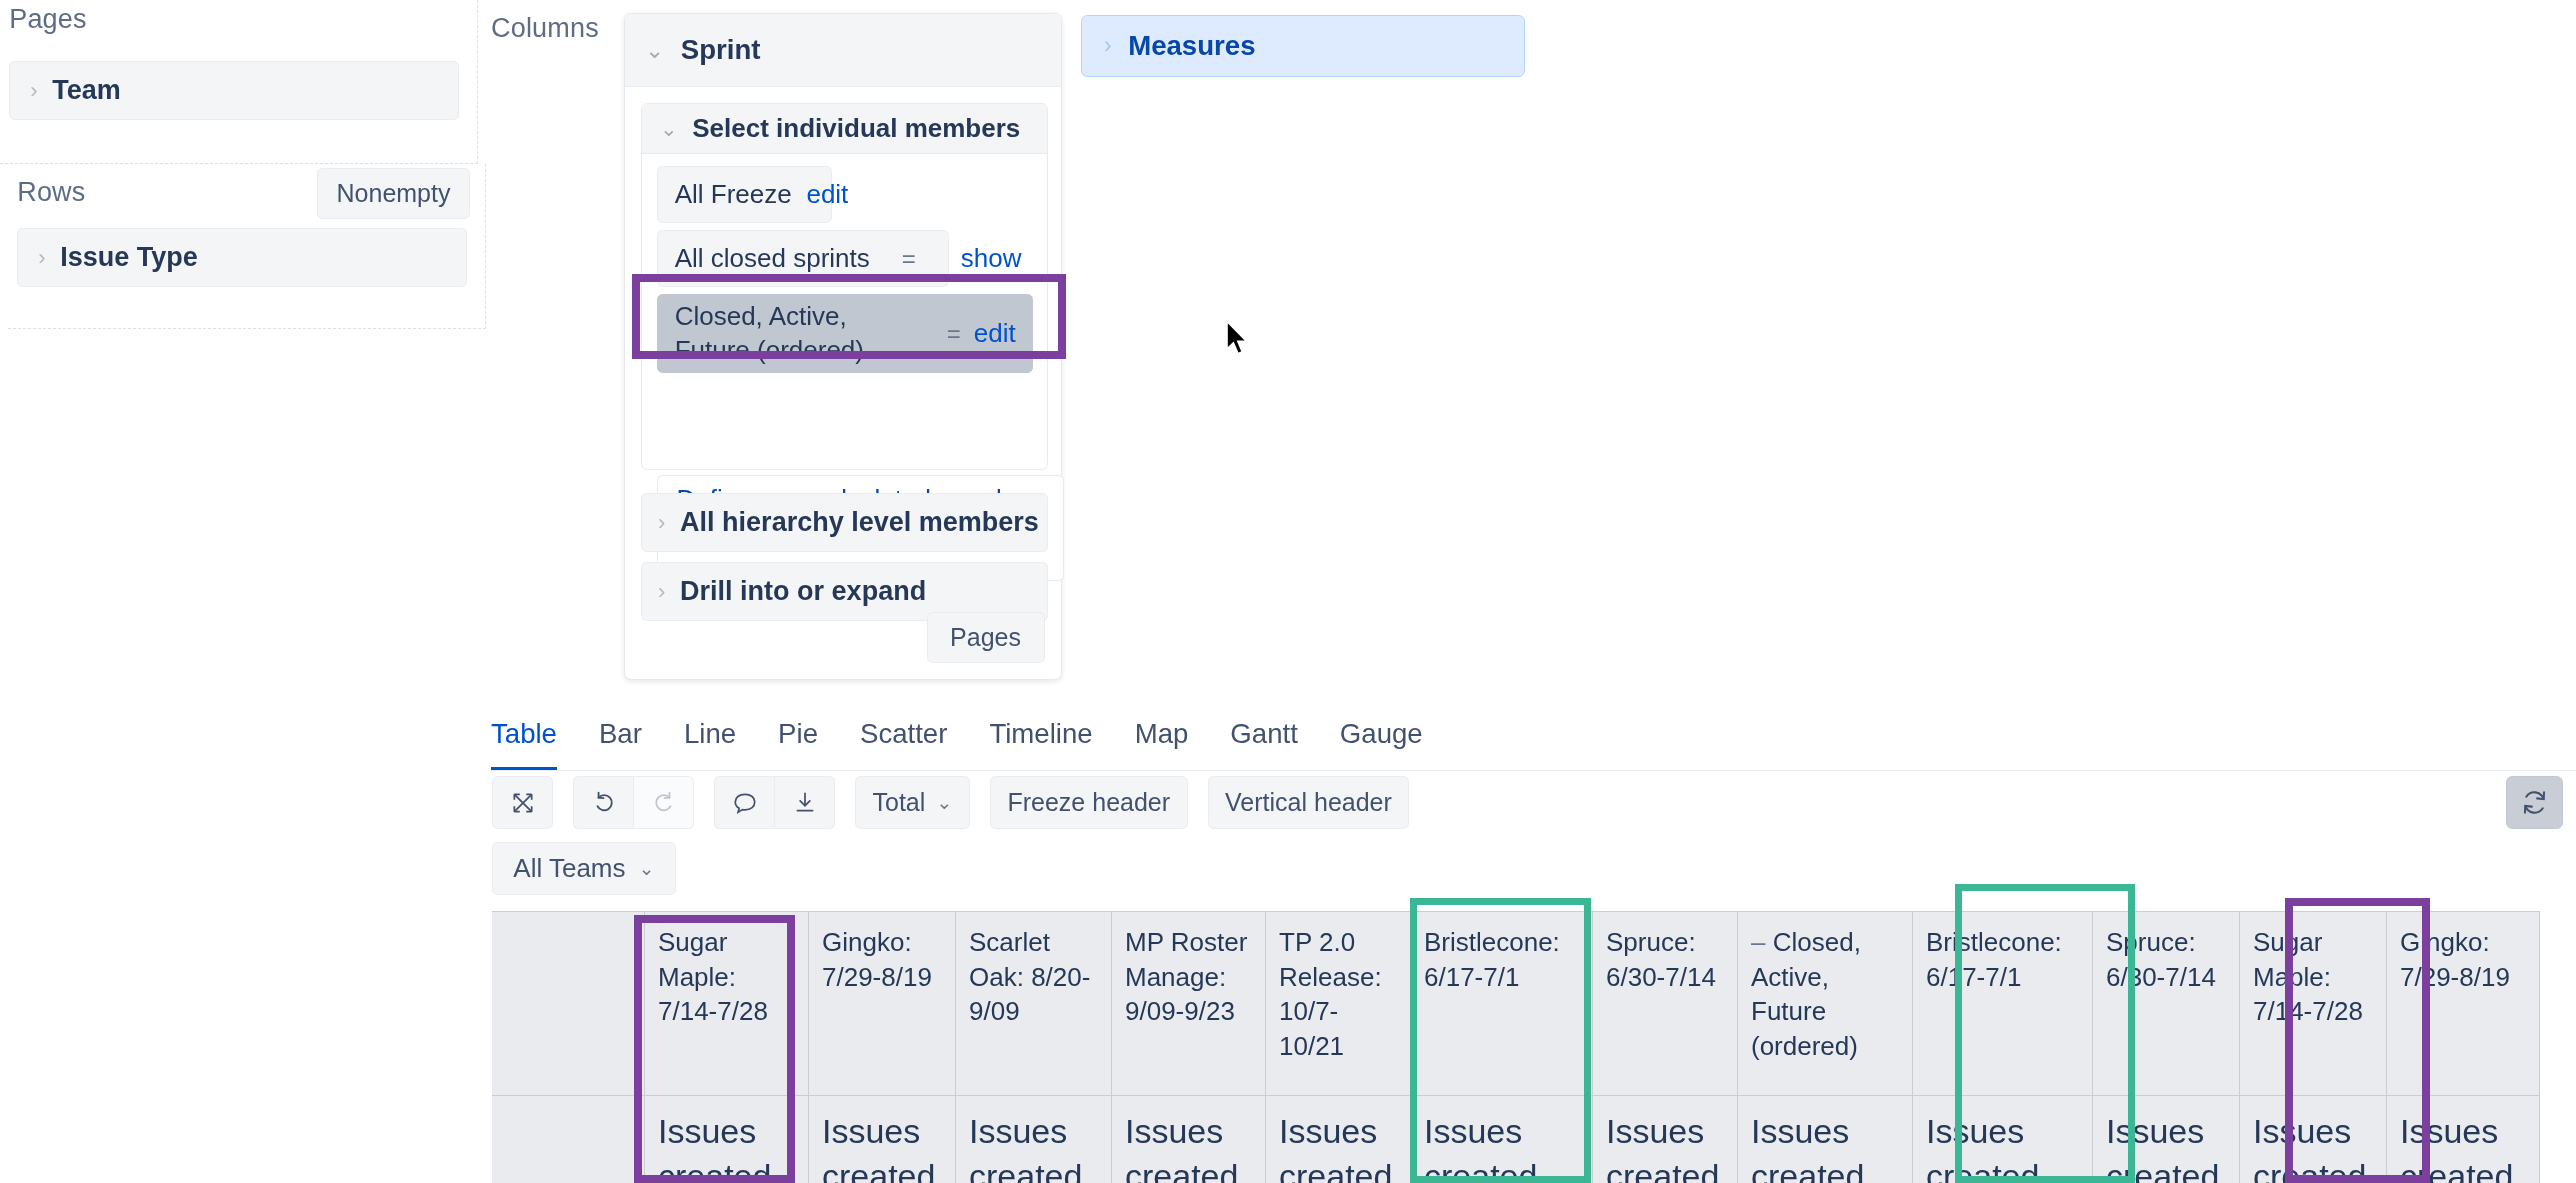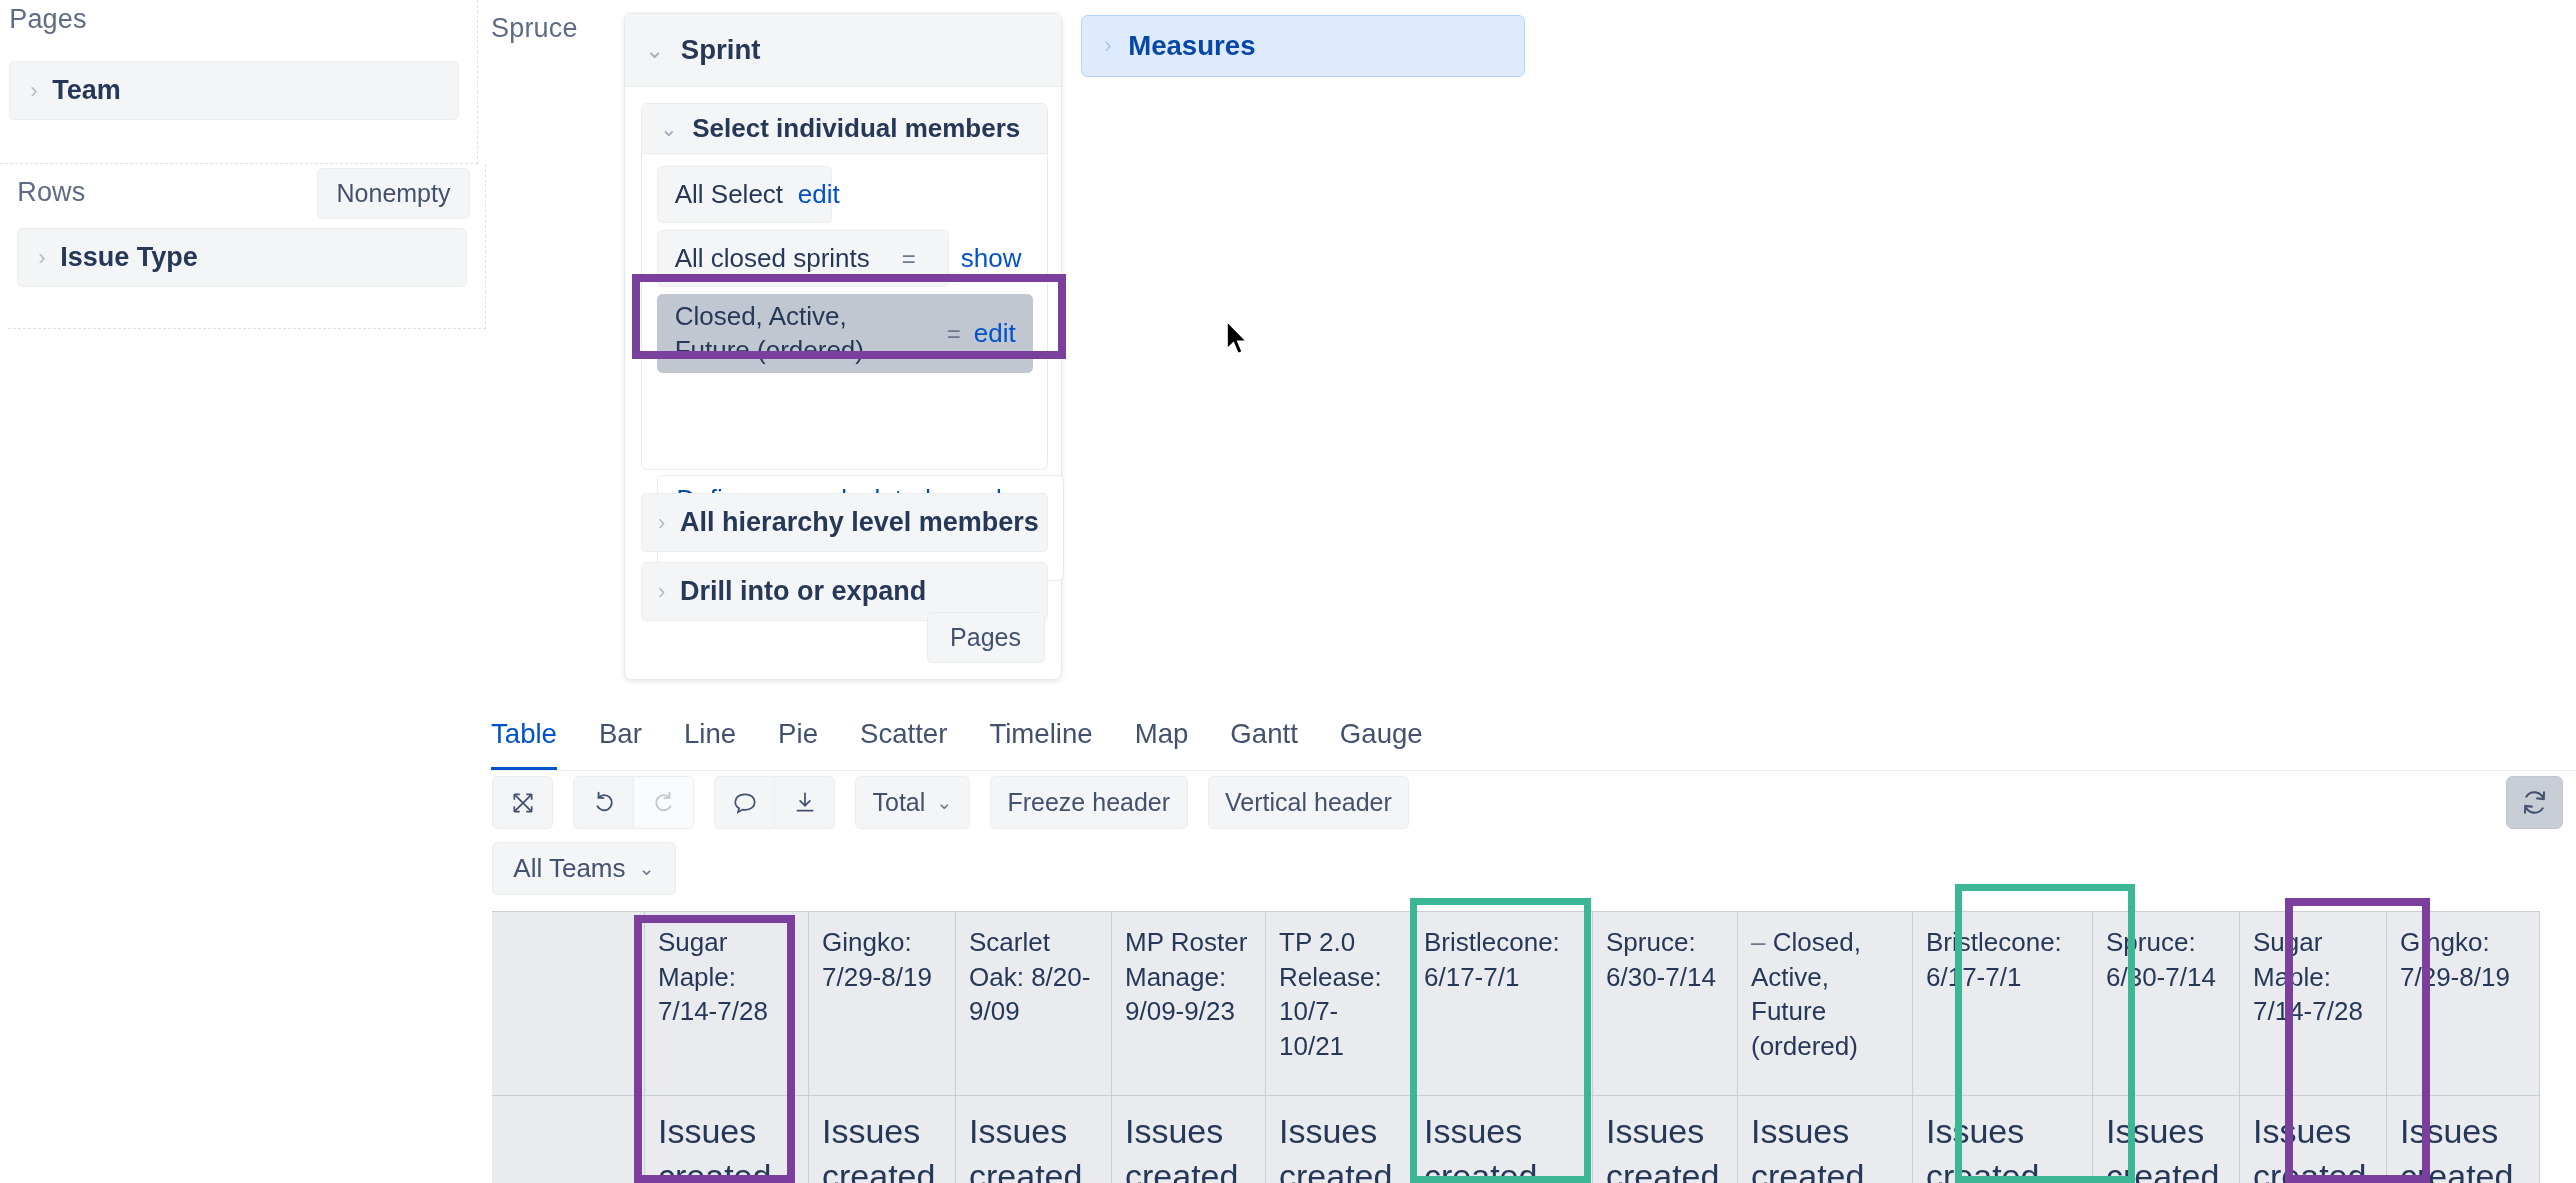--- a/index.html
+++ b/index.html
@@ -181,37 +181,37 @@
 
 <div class="abs" id="rows-panel">
   <div class="axis-label" style="left:9.2px;top:13px;">Rows</div>
   <div class="plain-chip" style="left:309px;top:3.7px;width:153px;height:51px;">Nonempty</div>
   <div class="chip" style="left:9.2px;top:64px;width:450px;height:59px;">
     <span class="caret">›</span>
     <span>Issue Type</span>
   </div>
 </div>
 
-<div class="axis-label abs" style="left:491px;top:13px;">Spruce</div>
+<div class="axis-label abs" style="left:491px;top:13px;">Columns</div>
 
 <div class="abs" id="sprint-card">
 
   <div id="sprint-header">
     <span class="caret">⌄</span>
     <span>Sprint</span>
   </div>
 
   <div id="select-members-box">
     <div id="select-members-head">
       <span class="caret">⌄</span>
       <span>Select individual members</span>
     </div>
 
     <div class="member-row" style="top:62px;width:175px;height:57px;">
-      <span class="m-name">All Select</span>
+      <span class="m-name">All Freeze</span>
       <span class="m-act" style="margin-left:14.7px;">edit</span>
     </div>
 
     <div class="member-row" style="top:126px;width:292px;height:57px;gap:32px;">
       <span class="m-name">All closed sprints</span>
       <span class="m-eq">=</span>
       <span class="m-act">show</span>
     </div>
 
     <div class="member-row sel" style="top:190px;width:376px;height:79px;">

